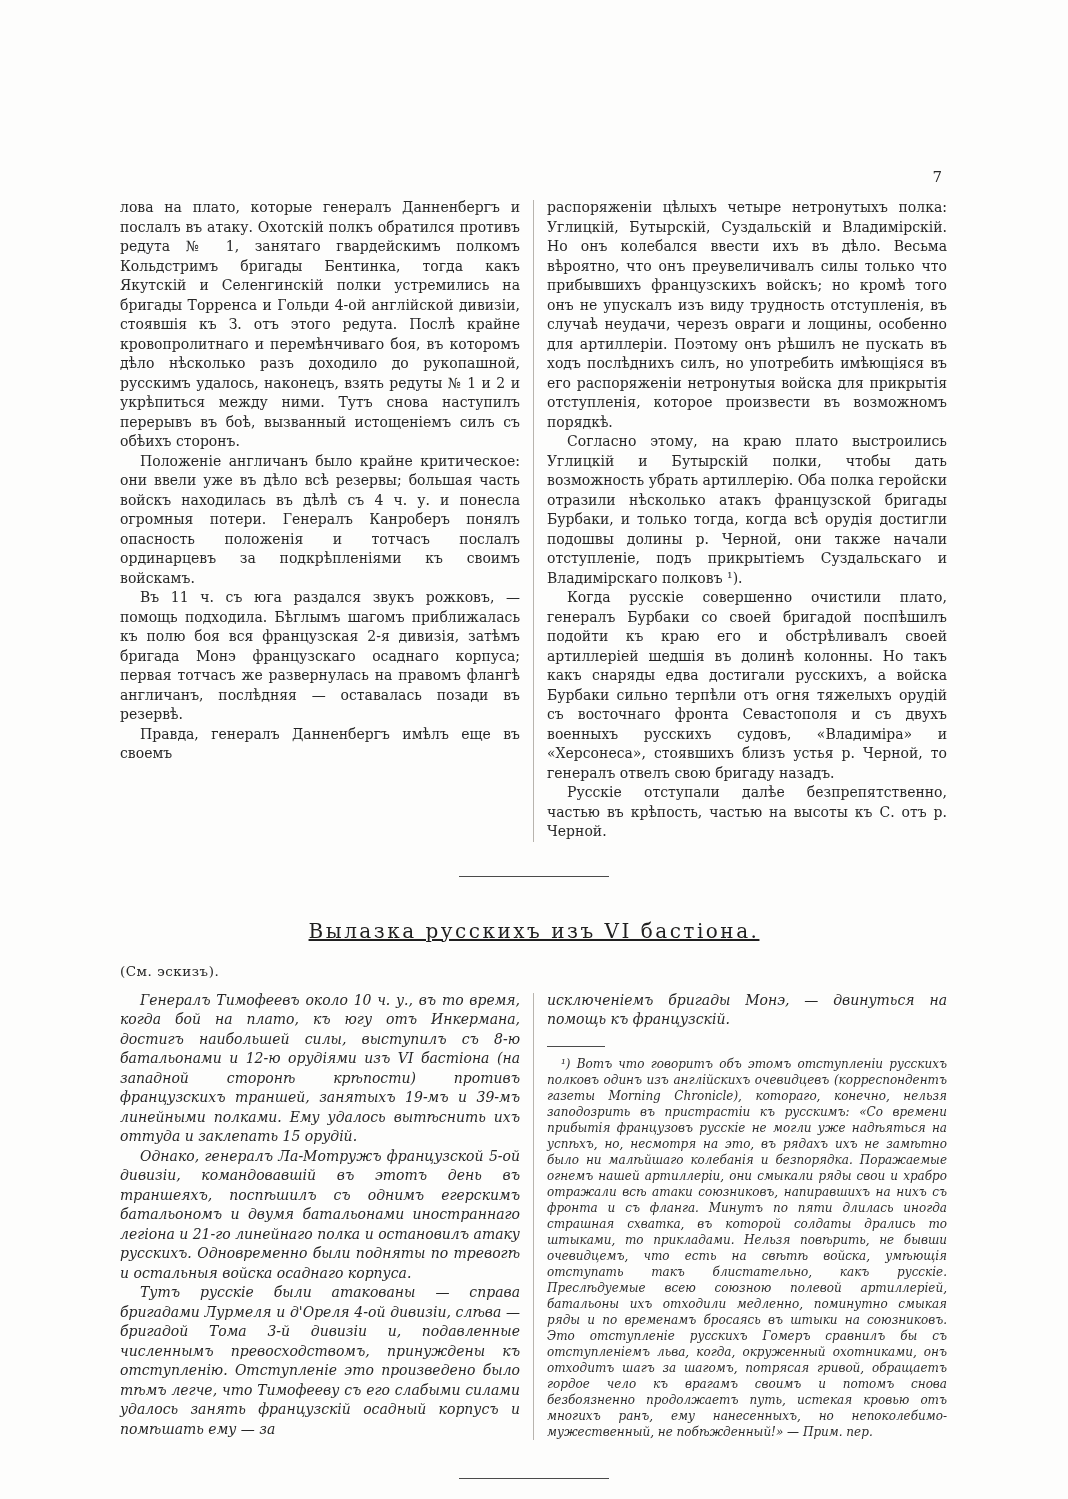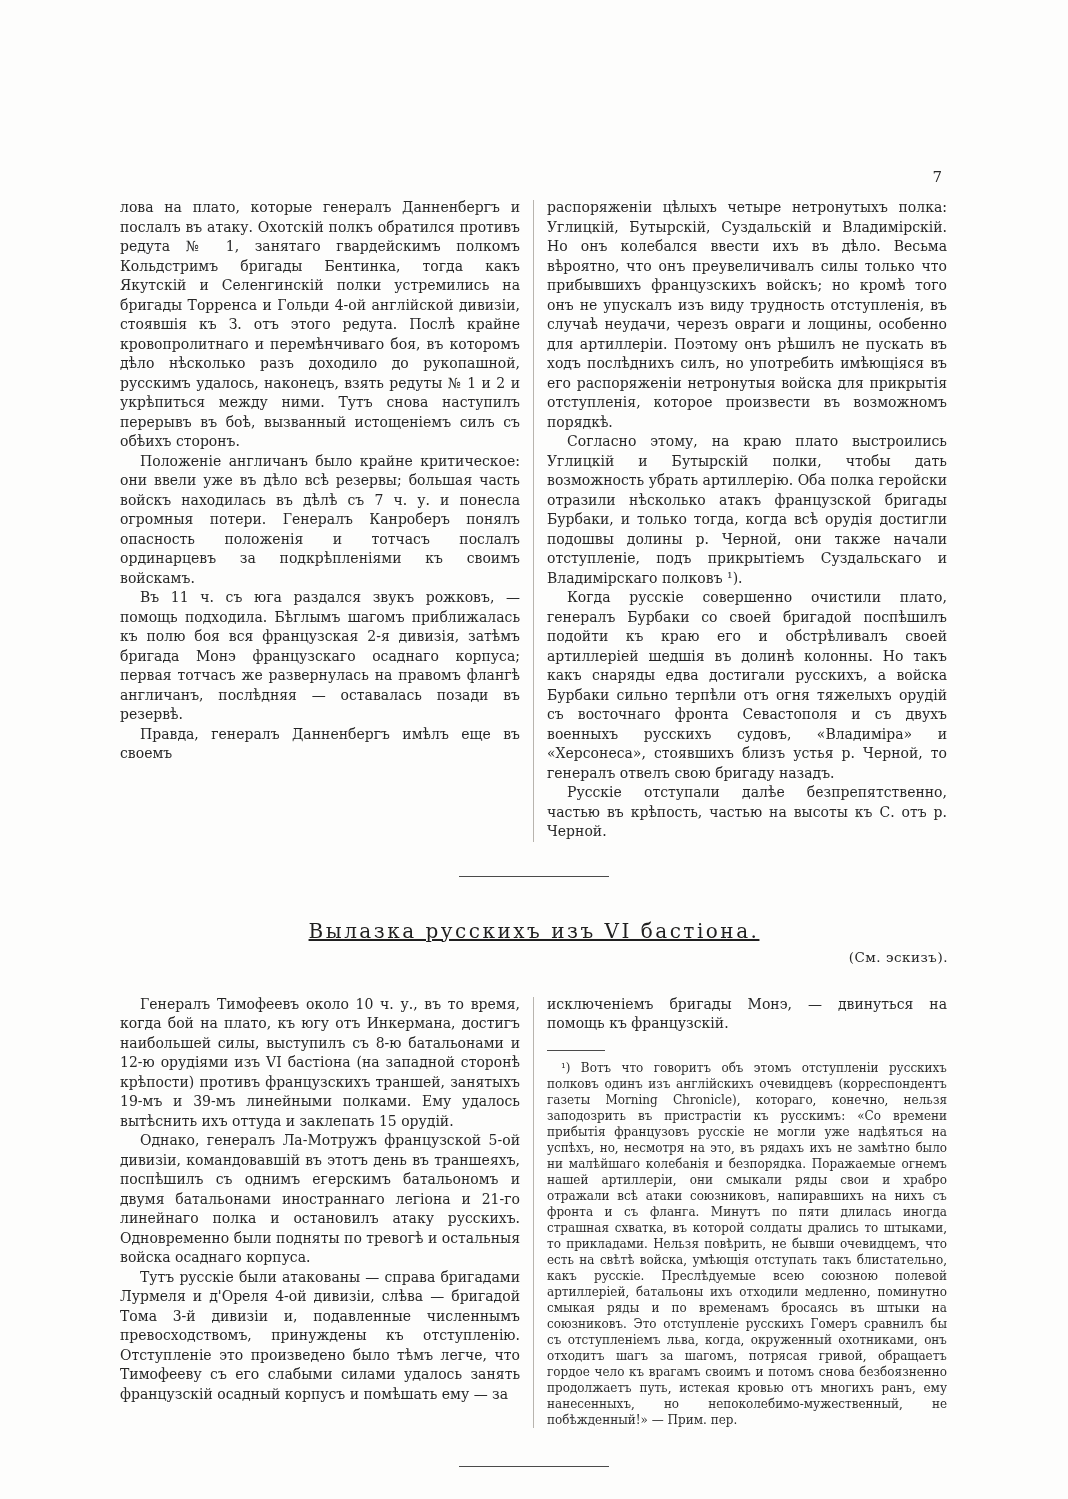--- a/index.html
+++ b/index.html
@@ -56,27 +56,28 @@
   }
   .heading {
     margin-top: 42px;
     text-align: center;
     font-size: 20px;
     letter-spacing: 2.5px;
     color: #1f1f1f;
     text-decoration: underline;
   }
   .subheading {
-    margin-top: 6px;
-    text-align: right;
+    margin-top: 20px;
+    text-align: left;
     font-size: 13.5px;
     letter-spacing: 0.5px;
   }
   .cols2 {
-    margin-top: 30px;
+    margin-top: 12px;
+    font-style: italic;
   }
   .fnrule {
     width: 58px;
     height: 0;
     border-top: 1px solid #4a4a4a;
     margin: 16px 0 9px 0;
   }
   .footnote {
     font-size: 12px;
     line-height: 16px;
@@ -91,21 +92,21 @@
 </head>
 <body>
 
 <div class="page">
 
   <div class="page-number">7</div>
 
   <div class="cols">
     <div class="col">
       <p class="cont">лова на плато, которые генералъ Данненбергъ и послалъ въ атаку. Охотскій полкъ обратился противъ редута № 1, занятаго гвардейскимъ полкомъ Кольдстримъ бригады Бентинка, тогда какъ Якутскій и Селенгинскій полки устремились на бригады Торренса и Гольди 4-ой англійской дивизіи, стоявшія къ З. отъ этого редута. Послѣ крайне кровопролитнаго и перемѣнчиваго боя, въ которомъ дѣло нѣсколько разъ доходило до рукопашной, русскимъ удалось, наконецъ, взять редуты № 1 и 2 и укрѣпиться между ними. Тутъ снова наступилъ перерывъ въ боѣ, вызванный истощеніемъ силъ съ обѣихъ сторонъ.</p>
-      <p>Положеніе англичанъ было крайне критическое: они ввели уже въ дѣло всѣ резервы; большая часть войскъ находилась въ дѣлѣ съ 7 ч. у. и понесла огромныя потери. Генералъ Канроберъ понялъ опасность положенія и тотчасъ послалъ ординарцевъ за подкрѣпленіями къ своимъ войскамъ.</p>
+      <p>Положеніе англичанъ было крайне критическое: они ввели уже въ дѣло всѣ резервы; большая часть войскъ находилась въ дѣлѣ съ 4 ч. у. и понесла огромныя потери. Генералъ Канроберъ понялъ опасность положенія и тотчасъ послалъ ординарцевъ за подкрѣпленіями къ своимъ войскамъ.</p>
       <p>Въ 11 ч. съ юга раздался звукъ рожковъ, — помощь подходила. Бѣглымъ шагомъ приближалась къ полю боя вся французская 2-я дивизія, затѣмъ бригада Монэ французскаго осаднаго корпуса; первая тотчасъ же развернулась на правомъ флангѣ англичанъ, послѣдняя — оставалась позади въ резервѣ.</p>
       <p>Правда, генералъ Данненбергъ имѣлъ еще въ своемъ</p>
     </div>
     <div class="colrule"></div>
     <div class="col">
       <p class="cont">распоряженіи цѣлыхъ четыре нетронутыхъ полка: Углицкій, Бутырскій, Суздальскій и Владимірскій. Но онъ колебался ввести ихъ въ дѣло. Весьма вѣроятно, что онъ преувеличивалъ силы только что прибывшихъ французскихъ войскъ; но кромѣ того онъ не упускалъ изъ виду трудность отступленія, въ случаѣ неудачи, черезъ овраги и лощины, особенно для артиллеріи. Поэтому онъ рѣшилъ не пускать въ ходъ послѣднихъ силъ, но употребить имѣющіяся въ его распоряженіи нетронутыя войска для прикрытія отступленія, которое произвести въ возможномъ порядкѣ.</p>
       <p>Согласно этому, на краю плато выстроились Углицкій и Бутырскій полки, чтобы дать возможность убрать артиллерію. Оба полка геройски отразили нѣсколько атакъ французской бригады Бурбаки, и только тогда, когда всѣ орудія достигли подошвы долины р. Черной, они также начали отступленіе, подъ прикрытіемъ Суздальскаго и Владимірскаго полковъ ¹).</p>
       <p>Когда русскіе совершенно очистили плато, генералъ Бурбаки со своей бригадой поспѣшилъ подойти къ краю его и обстрѣливалъ своей артиллеріей шедшія въ долинѣ колонны. Но такъ какъ снаряды едва достигали русскихъ, а войска Бурбаки сильно терпѣли отъ огня тяжелыхъ орудій съ восточнаго фронта Севастополя и съ двухъ военныхъ русскихъ судовъ, «Владиміра» и «Херсонеса», стоявшихъ близъ устья р. Черной, то генералъ отвелъ свою бригаду назадъ.</p>
       <p>Русскіе отступали далѣе безпрепятственно, частью въ крѣпость, частью на высоты къ С. отъ р. Черной.</p>
     </div>

